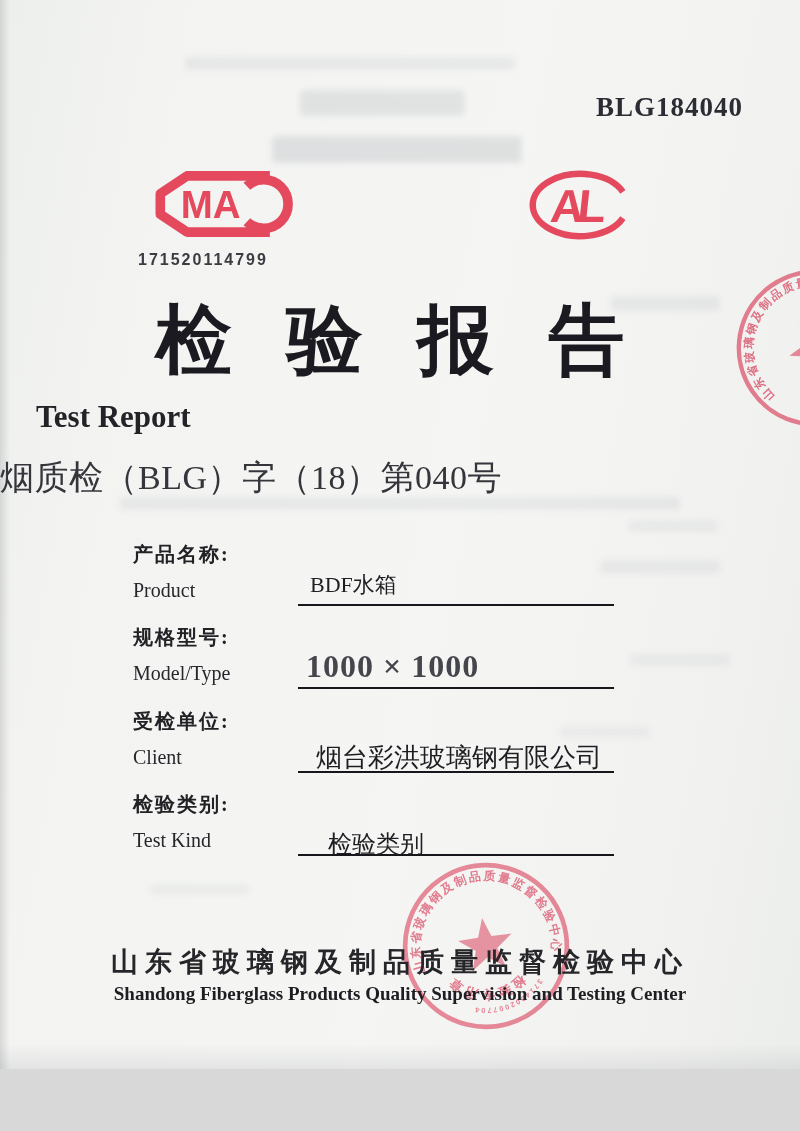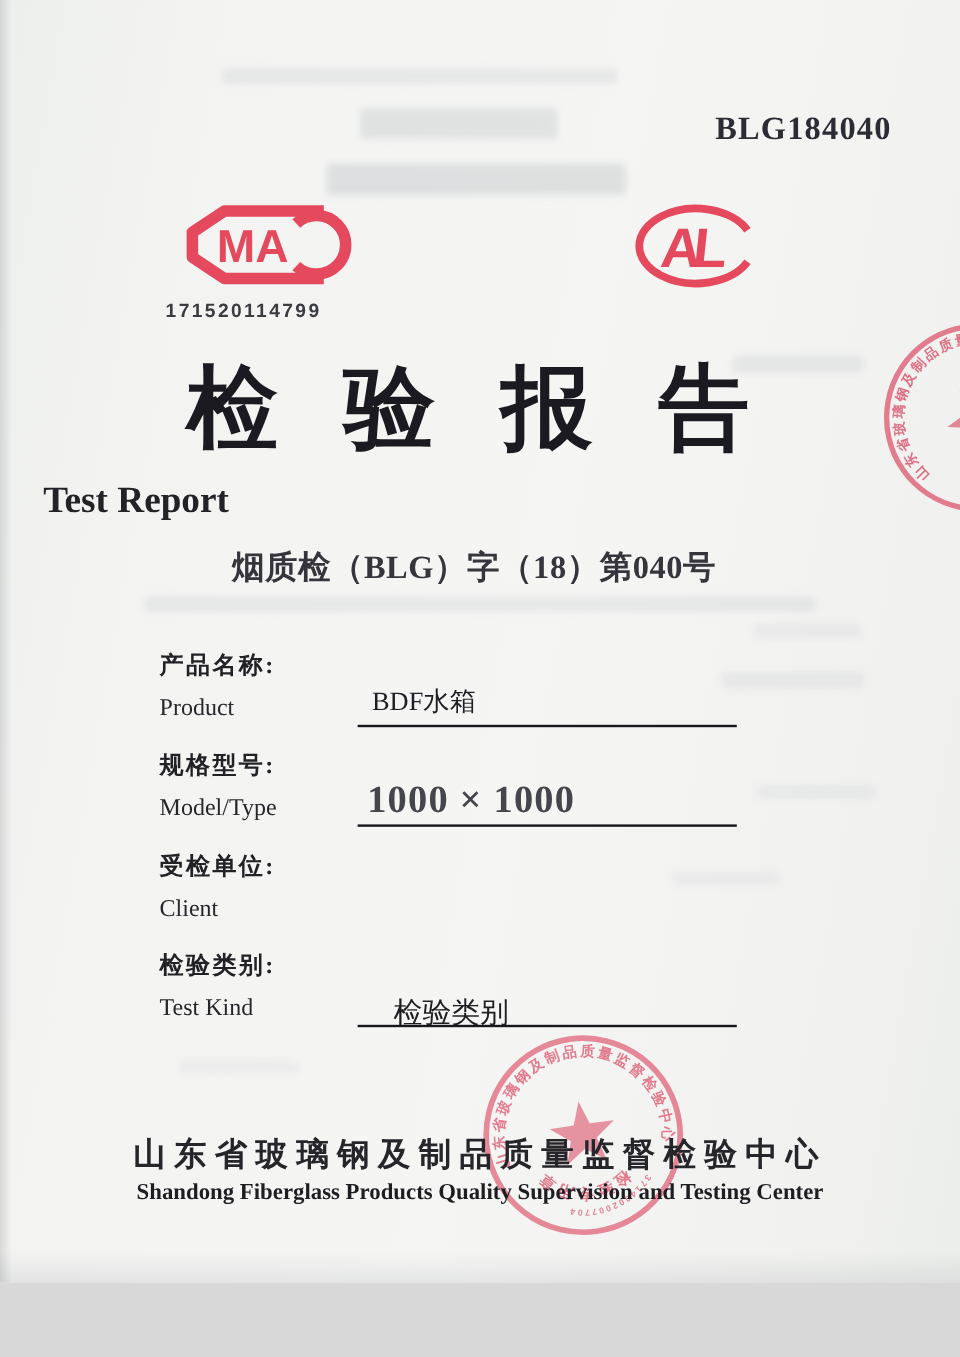--- a/index.html
+++ b/index.html
@@ -40,22 +40,22 @@
   .title-cn{
     position:absolute;top:290px;left:0;right:14px;text-align:center;
     font-size:76px;font-weight:700;color:#1a1a20;
     letter-spacing:6px;word-spacing:24px;white-space:nowrap;
   }
   .title-en{
     position:absolute;top:399px;left:0;right:14px;
     font-size:31px;font-weight:700;color:#222227;margin-left:36px;
   }
   .doc-no{
-    position:absolute;top:455px;left:0;right:10px;text-align:center;
-    font-size:27px;color:#35353b;letter-spacing:.5px;font-weight:bold;
+    position:absolute;top:455px;left:0;right:10px;text-align:left;
+    font-size:34px;color:#35353b;letter-spacing:.5px;
   }
 
   .field-row{position:absolute;left:133px;width:550px;height:78px;}
   .row-0{top:541px}.row-1{top:624px}.row-2{top:708px}.row-3{top:791px}
   .lab-cn{position:absolute;top:0;left:0;font-size:20px;font-weight:700;
     letter-spacing:2px;color:#222226;text-align:center;}
   .lab-en{position:absolute;top:38px;left:0;font-size:20px;color:#26262b;}
   .val-zone{position:absolute;left:165px;top:0;width:316px;height:63px;
     border-bottom:2px solid #17171b;}
   .val{position:absolute;white-space:nowrap;}
@@ -122,20 +122,23 @@
   <div class="field-row row-1">
     <span class="lab-cn">规格型号:</span>
     <span class="lab-en">Model/Type</span>
     <span class="val-zone">
       <span class="val v1">1000 × 1000</span>
     </span>
   </div>
   <div class="field-row row-2">
     <span class="lab-cn">受检单位:</span>
     <span class="lab-en">Client</span>
+    <span class="val-zone">
+      <span class="val v2">烟台彩洪玻璃钢有限公司</span>
+    </span>
   </div>
   <div class="field-row row-3">
     <span class="lab-cn">检验类别:</span>
     <span class="lab-en">Test Kind</span>
     <span class="val-zone">
       <span class="val v3">检验类别</span>
     </span>
   </div>
 
   <svg class="stamp stamp-bottom" viewBox="0 0 200 200">

